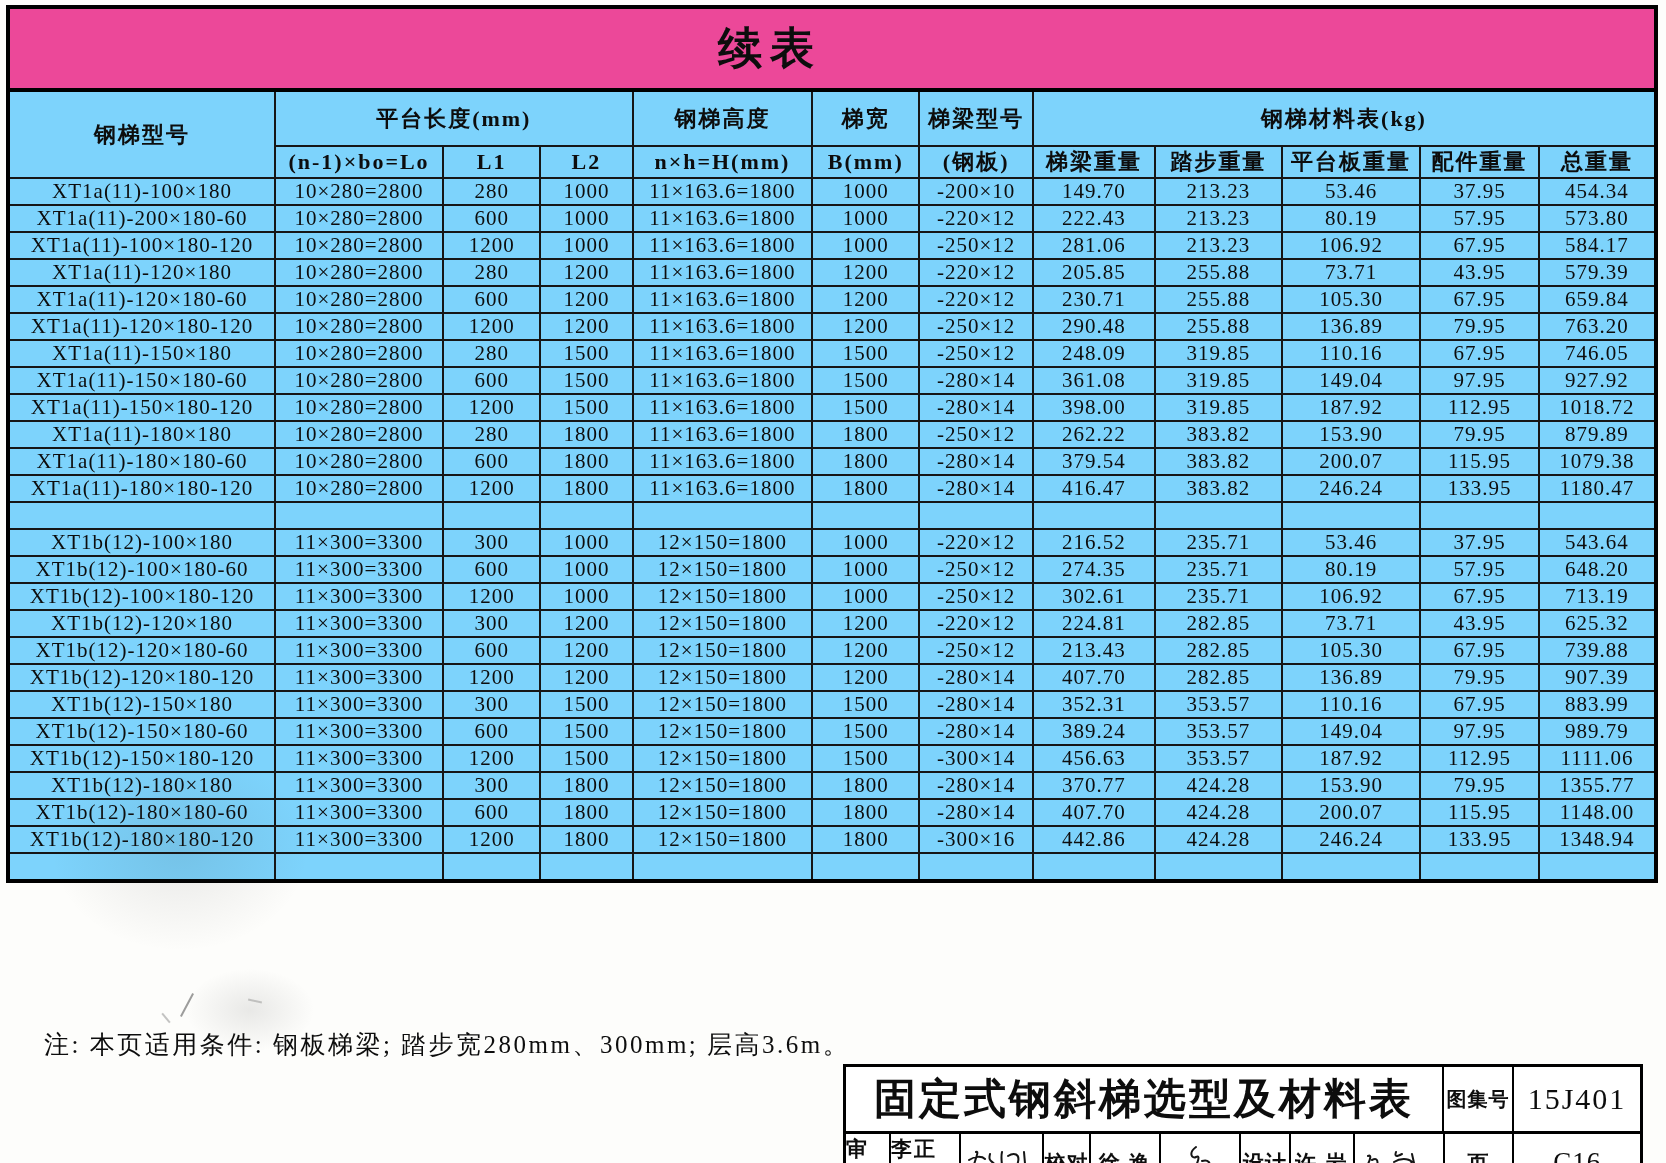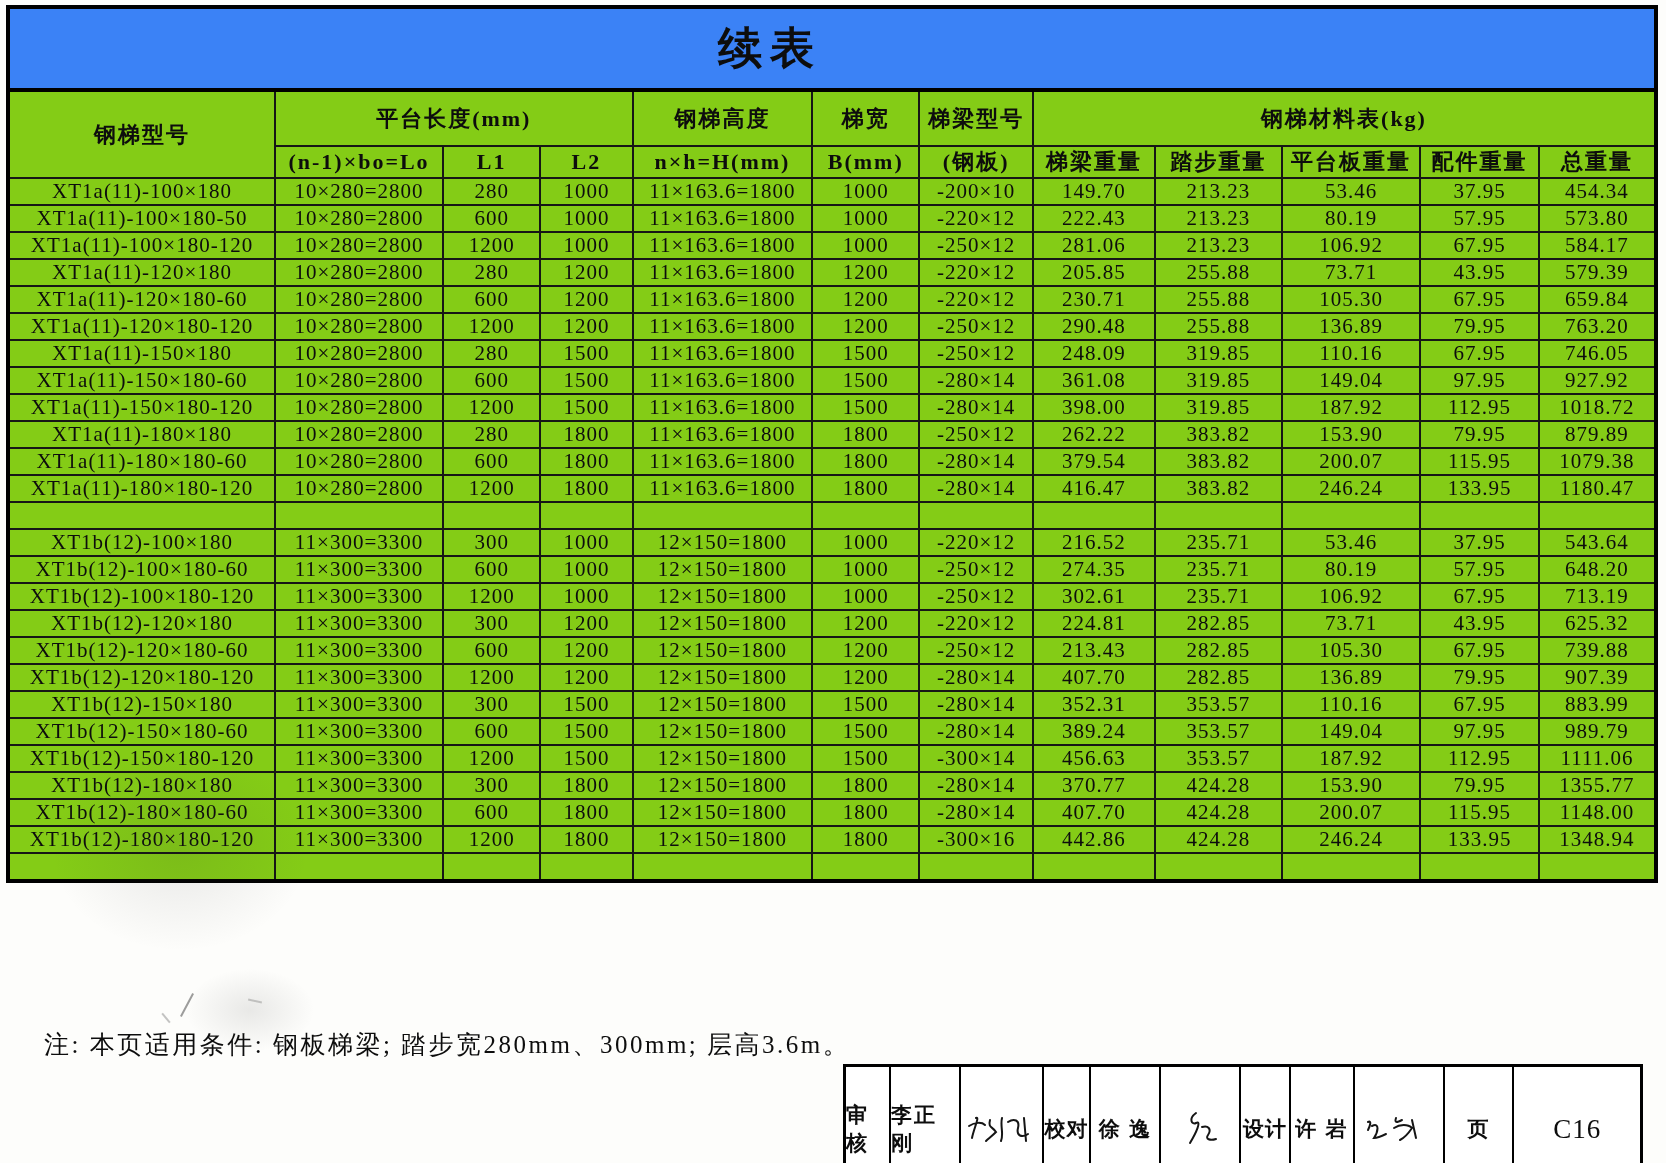--- a/index.html
+++ b/index.html
@@ -5,29 +5,29 @@
   html,body{margin:0;padding:0;}
   body{
     width:1666px;height:1163px;position:relative;overflow:hidden;
     background:#fdfdfb;color:#0d0d0d;
     font-family:"Liberation Serif","DejaVu Serif",serif;
   }
   
   .top-box{
     position:absolute;left:6px;top:5px;width:1652px;height:83px;
     border:4px solid #000;border-bottom:none;box-sizing:border-box;
-    display:flex;align-items:center;justify-content:center;background:#3b82f6;
+    display:flex;align-items:center;justify-content:center;background:#ec4899;
   }
   .top-box .cont{
     font-size:44px;font-weight:700;letter-spacing:8px;transform:translateX(-62px);
   }
   
   table.main{
     position:absolute;left:6px;top:88px;width:1652px;
-    border-collapse:collapse;table-layout:fixed;background:#84cc16;
+    border-collapse:collapse;table-layout:fixed;background:#7dd3fc;
     border:4px solid #000;
   }
   table.main th,table.main td{
     border:2px solid #161616;
     text-align:center;vertical-align:middle;
     padding:0 2px;overflow:hidden;white-space:nowrap;
   }
   table.main th{font-size:22px;font-weight:600;letter-spacing:2px;}
   table.main td{font-size:21px;letter-spacing:1px;}
   tr.h1{height:56px;}
@@ -121,21 +121,21 @@
         <td>11×163.6=1800</td>
         <td>1000</td>
         <td>-200×10</td>
         <td>149.70</td>
         <td>213.23</td>
         <td>53.46</td>
         <td>37.95</td>
         <td>454.34</td>
       </tr>
       <tr>
-        <td class="c-model">XT1a(11)-100×180-50</td>
+        <td class="c-model">XT1a(11)-200×180-60</td>
         <td>10×280=2800</td>
         <td>600</td>
         <td>1000</td>
         <td>11×163.6=1800</td>
         <td>1000</td>
         <td>-220×12</td>
         <td>222.43</td>
         <td>213.23</td>
         <td>80.19</td>
         <td>57.95</td>
@@ -476,20 +476,25 @@
         <td>&nbsp;</td>
         <td>&nbsp;</td>
         <td>&nbsp;</td>
       </tr>
     </tbody>
 </table>
 
 <div class="note">注: 本页适用条件: 钢板梯梁; 踏步宽280mm、300mm; 层高3.6m。</div>
 
 <div class="title-block">
+  <div class="tb-row1">
+    <div class="tb-cell tb-title">固定式钢斜梯选型及材料表</div>
+    <div class="tb-cell tb-atlas-label">图集号</div>
+    <div class="tb-cell tb-atlas-no">15J401</div>
+  </div>
   <div class="tb-row2">
     <div class="tb-cell tb-small w45">审核</div>
     <div class="tb-cell tb-small tb-name w70">李正刚</div>
     <div class="tb-cell sig w83">
       <svg width="70" height="34" viewBox="0 0 70 34">
         <g fill="none" stroke="#151515" stroke-width="2" stroke-linecap="round">
           <path d="M10,6 C14,4 8,16 6,26 M3,14 C9,10 16,10 19,13"></path>
           <path d="M24,8 C22,16 26,14 30,20 C26,24 22,27 20,29"></path>
           <path d="M36,6 C34,14 38,22 35,29 M42,10 C48,6 54,8 52,16 C50,24 56,26 62,22"></path>
           <path d="M58,6 L60,29"></path>

